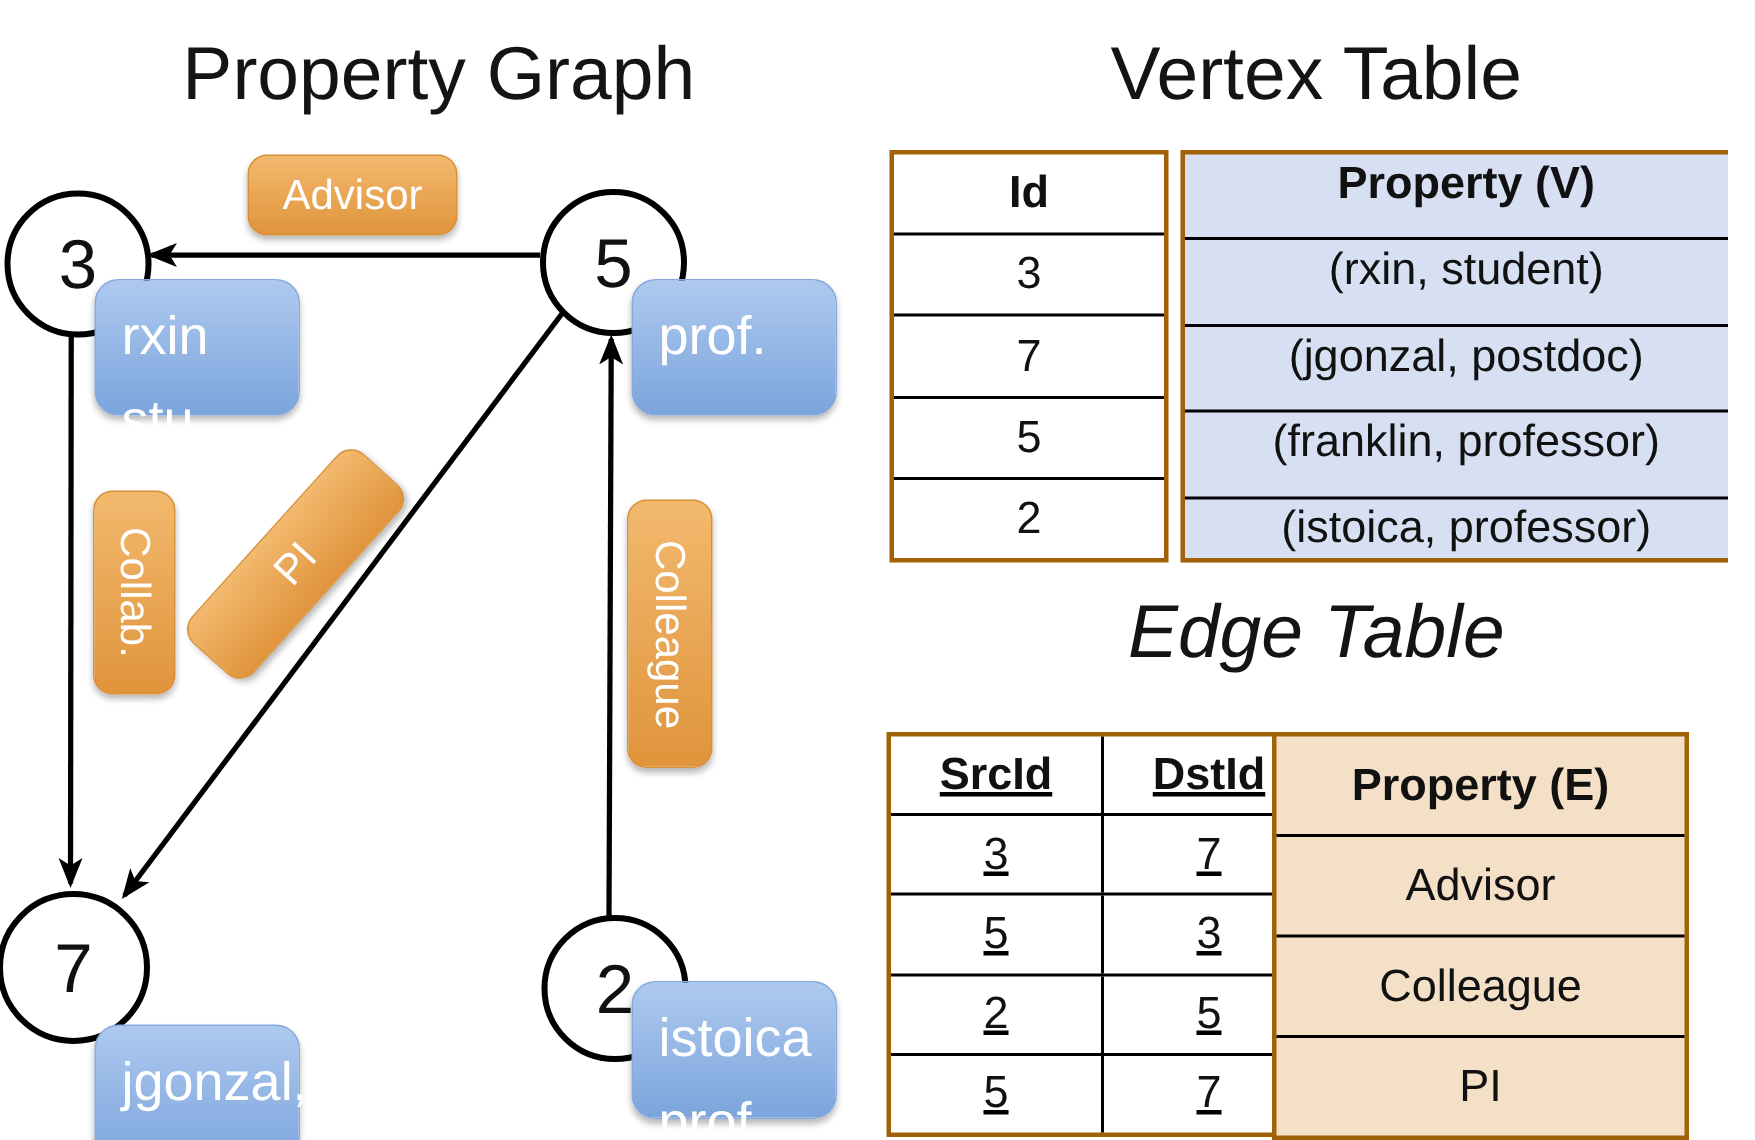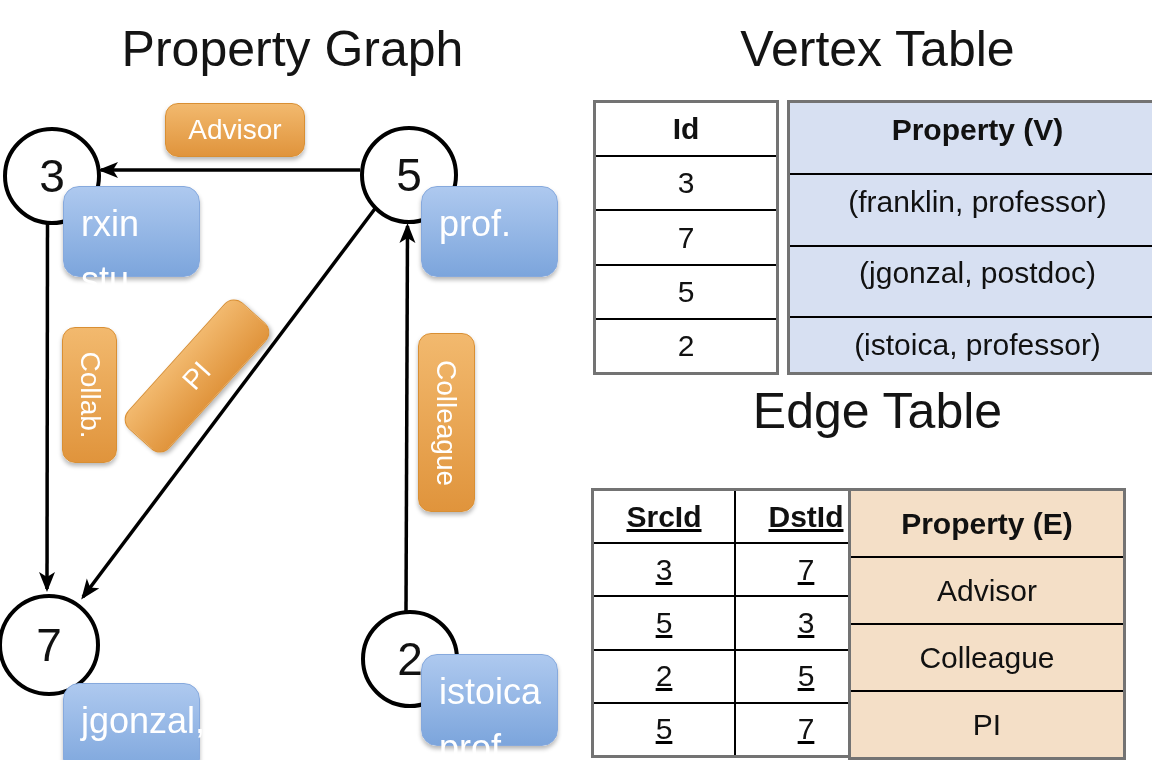--- a/index.html
+++ b/index.html
@@ -29,21 +29,21 @@
     position:absolute; z-index:3; border-radius:13px; color:#fff;
     background:linear-gradient(#f2b96e,#e0943c);
     border:1px solid #d98f33;
     box-shadow:0 3px 4px rgba(0,0,0,0.28);
     display:flex; align-items:center; justify-content:center;
     font-size:28px; box-sizing:border-box;
   }
   .vtext{transform:rotate(90deg); white-space:nowrap;}
   
   .subtable{
-    position:absolute; box-sizing:border-box; border:3px solid #737373;
+    position:absolute; box-sizing:border-box; border:3px solid #a16207;
     display:flex; flex-direction:column; background:#fff; z-index:2;
   }
   .trow{flex:1; display:flex; align-items:stretch; border-top:2px solid #000;}
   .trow:first-child{border-top:none;}
   .tcell{
     flex:1; display:flex; align-items:center; justify-content:center;
     font-size:30px; color:#111; white-space:nowrap;
   }
   .tcell.hdr{font-weight:bold;}
   .tcell.colsep{border-right:2px solid #000;}
@@ -129,31 +129,34 @@
     <div class="trow">
       <div class="tcell">2</div>
     </div>
   </div>
 
   <div class="subtable fill-vprop" style="left:787px; top:100px; width:381px; height:275px;">
     <div class="trow">
       <div class="tcell hdr">Property (V)</div>
     </div>
     <div class="trow">
-      <div class="tcell">(franklin, professor)</div>
+      <div class="tcell">(rxin, student)</div>
     </div>
     <div class="trow">
       <div class="tcell">(jgonzal, postdoc)</div>
+    </div>
+    <div class="trow">
+      <div class="tcell">(franklin, professor)</div>
     </div>
     <div class="trow">
       <div class="tcell">(istoica, professor)</div>
     </div>
   </div>
 
-  <div class="panel-title" style="left:585px; top:382px; width:585px;">Edge Table</div>
+  <div class="panel-title" style="left:585px; top:392px; width:585px;font-style:italic;">Edge Table</div>
 
   <div class="subtable" style="left:591px; top:488px; width:288px; height:270px;text-decoration:underline;">
     <div class="trow">
       <div class="tcell hdr colsep">SrcId</div>
       <div class="tcell hdr">DstId</div>
     </div>
     <div class="trow">
       <div class="tcell colsep">3</div>
       <div class="tcell">7</div>
     </div>

